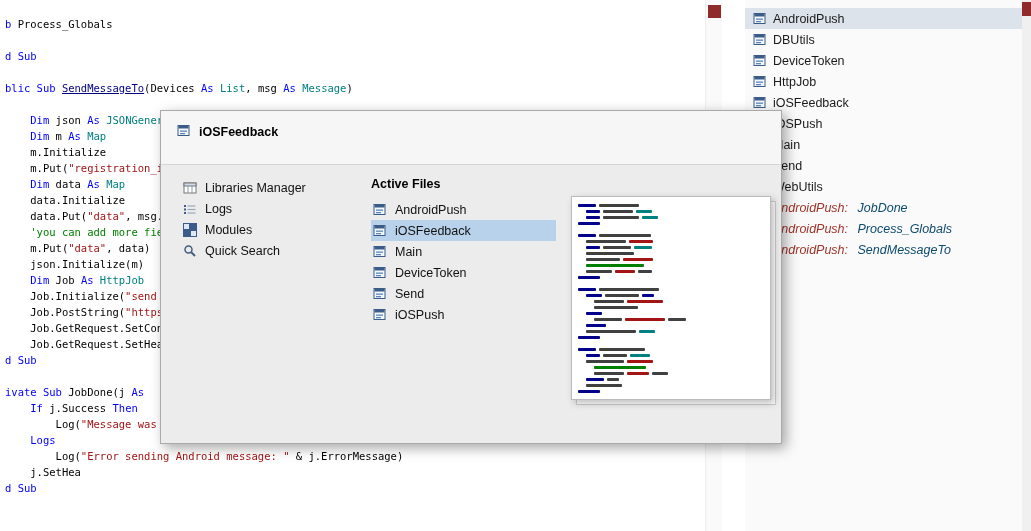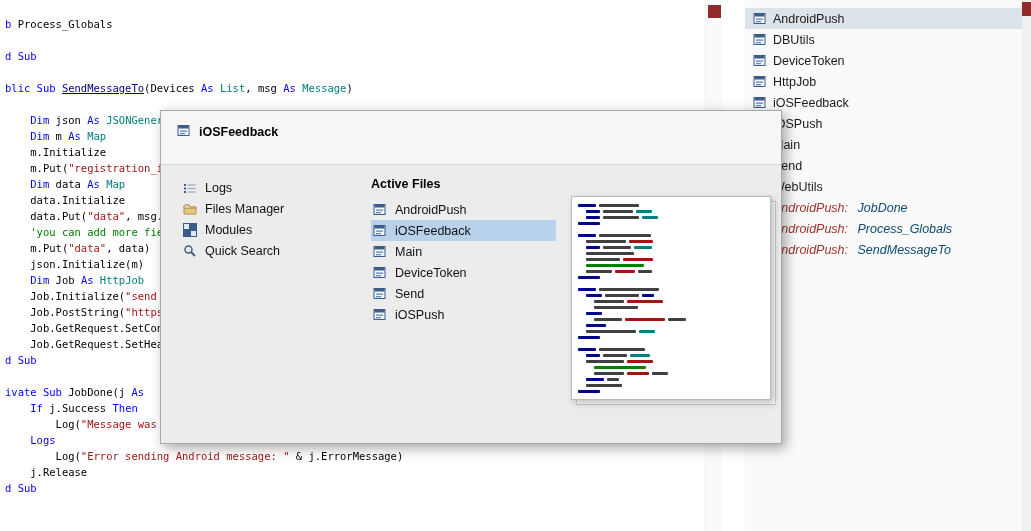--- a/index.html
+++ b/index.html
@@ -114,21 +114,21 @@
       <div class="code-line"><span class="tok-pl">    Job.PostString(</span><span class="tok-str">"https</span></div>
       <div class="code-line"><span class="tok-pl">    Job.GetRequest.SetCon</span></div>
       <div class="code-line"><span class="tok-pl">    Job.GetRequest.SetHea</span></div>
       <div class="code-line"><span class="tok-kw">d Sub</span></div>
       <div class="code-line">&nbsp;</div>
       <div class="code-line"><span class="tok-kw">ivate Sub </span><span class="tok-pl">JobDone(j </span><span class="tok-kw">As</span></div>
       <div class="code-line"><span class="tok-pl">    </span><span class="tok-kw">If </span><span class="tok-pl">j.Success </span><span class="tok-kw">Then</span></div>
       <div class="code-line"><span class="tok-pl">        Log(</span><span class="tok-str">"Message was</span></div>
       <div class="code-line"><span class="tok-pl">    </span><span class="tok-kw">Logs</span></div>
       <div class="code-line"><span class="tok-pl">        Log(</span><span class="tok-str">"Error sending Android message: " </span><span class="tok-pl">&amp; j.ErrorMessage)</span></div>
-      <div class="code-line"><span class="tok-pl">    j.Release</span></div>
+      <div class="code-line"><span class="tok-pl">    j.SetHea</span></div>
       <div class="code-line"><span class="tok-kw">d Sub</span></div>
     </div>
 
   <div id="editor-scrollbar">
     <div class="scroll-marker"></div>
   </div>
 
   <div id="modules-panel">
       <div class="panel-row selected">
         <svg width="14" height="14" viewBox="0 0 14 14" class="item-icon">
@@ -255,38 +255,40 @@
             <rect x="3" y="6.5" width="7" height="1.3" fill="#5b86c2"></rect>
             <rect x="3" y="9" width="5" height="1.3" fill="#5b86c2"></rect>
           </svg></span>
       <span class="popup-title">iOSFeedback</span>
     </div>
     <div class="popup-body">
       <div class="popup-col" id="tool-windows-col">
         <div id="tool-windows-list">
             <div class="popup-row">
               <svg width="14" height="14" viewBox="0 0 14 14" class="item-icon">
+                <rect x="1" y="2" width="12" height="10" fill="#ffffff" stroke="#777777"></rect>
+                <rect x="1" y="2" width="12" height="3" fill="#cfdcec" stroke="#777777"></rect>
+                <line x1="5" y1="5" x2="5" y2="12" stroke="#8899aa"></line>
+                <line x1="9" y1="5" x2="9" y2="12" stroke="#8899aa"></line>
+              </svg>
+              <span>Libraries Manager</span>
+            </div>
+            <div class="popup-row">
+              <svg width="14" height="14" viewBox="0 0 14 14" class="item-icon">
                 <rect x="1" y="3" width="2" height="2" fill="#3b5c88"></rect>
                 <rect x="4.5" y="3.4" width="8" height="1.2" fill="#9aa7b8"></rect>
                 <rect x="1" y="6.5" width="2" height="2" fill="#3b5c88"></rect>
                 <rect x="4.5" y="6.9" width="8" height="1.2" fill="#9aa7b8"></rect>
                 <rect x="1" y="10" width="2" height="2" fill="#3b5c88"></rect>
                 <rect x="4.5" y="10.4" width="8" height="1.2" fill="#9aa7b8"></rect>
               </svg>
               <span>Logs</span>
             </div>
             <div class="popup-row">
               <svg width="14" height="14" viewBox="0 0 14 14" class="item-icon">
-                <path d="M1 4 L1 12 L13 12 L13 5 L7 5 L6 3 L2 3 Z" fill="#e9c882" stroke="#b08f4e"></path>
-                <path d="M1 6.2 L13 6.2 L13 5 L7 5 L6 3 L2 3 L1 4 Z" fill="#f4dda6" stroke="#b08f4e"></path>
-              </svg>
-              <span>Files Manager</span>
-            </div>
-            <div class="popup-row">
-              <svg width="14" height="14" viewBox="0 0 14 14" class="item-icon">
                 <rect x="0.5" y="0.5" width="6" height="6" fill="#dfe9f5" stroke="#3b5c88"></rect>
                 <rect x="7.5" y="0.5" width="6" height="6" fill="#3b5c88" stroke="#3b5c88"></rect>
                 <rect x="0.5" y="7.5" width="6" height="6" fill="#3b5c88" stroke="#3b5c88"></rect>
                 <rect x="7.5" y="7.5" width="6" height="6" fill="#dfe9f5" stroke="#3b5c88"></rect>
               </svg>
               <span>Modules</span>
             </div>
             <div class="popup-row">
               <svg width="14" height="14" viewBox="0 0 14 14" class="item-icon">
                 <circle cx="5.5" cy="5.5" r="3.5" fill="none" stroke="#44607f" stroke-width="1.5"></circle>

